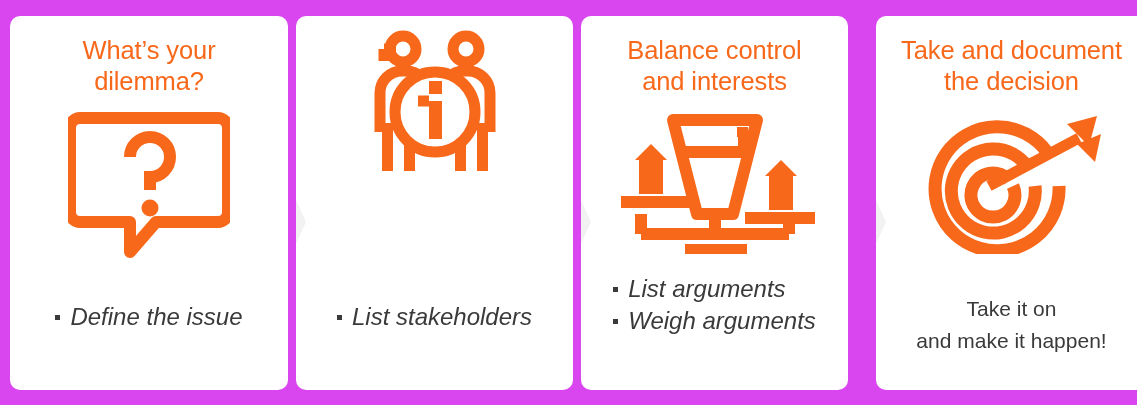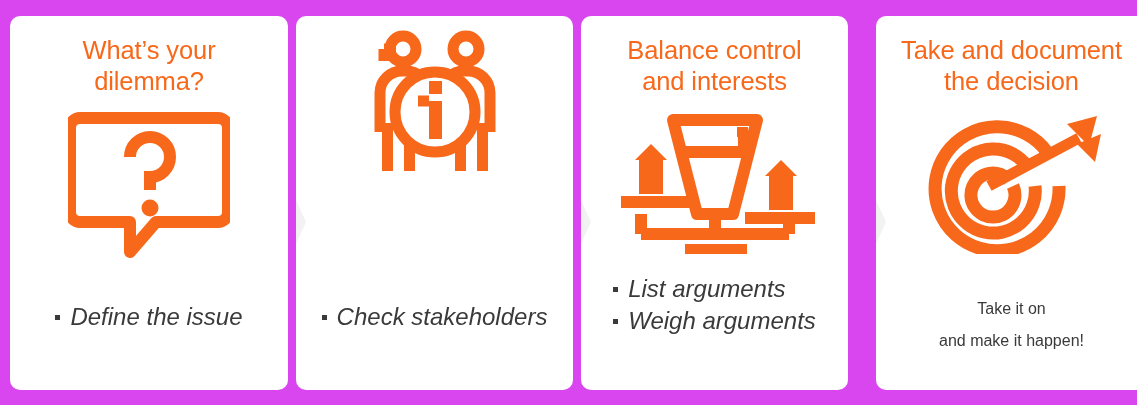--- a/index.html
+++ b/index.html
@@ -113,21 +113,21 @@
     left: 0px;
     top: 14px;
     width: 5px;
     height: 5px;
     background: #3a3a3a;
   }
 
   .closing {
     margin-top: 14px;
     color: #3a3a3a;
-    font-size: 16px;
+    font-size: 21px;
     line-height: 31.5px;
     text-align: center;
     white-space: pre-line;
   }
 
   
   .body-block {
     margin-top: auto;
     margin-bottom: 34px;
     width: 100%;
@@ -179,21 +179,21 @@
           <rect x="117" y="96" width="11" height="48" fill="#f8681a"></rect>
 
           <circle cx="75" cy="85" r="40" fill="#ffffff" stroke="#f8681a" stroke-width="11"></circle>
           <rect x="69" y="54" width="13" height="13" fill="#f8681a"></rect>
           <rect x="69" y="74" width="13" height="38" fill="#f8681a"></rect>
           <path d="M58 74 H69" stroke="#f8681a" stroke-width="11" stroke-linecap="butt"></path>
         </svg>
       </div>
       <div class="body-block">
         <ul class="bullets">
-          <li>Check stakeholders</li>
+          <li>List stakeholders</li>
         </ul>
       </div>
     </div>
     <div class="chev-notch"></div>
     <div class="chev-point"></div>
   </div>
 
   <div class="card card-2">
     <div class="card-inner">
       <div class="card-title">Balance control

